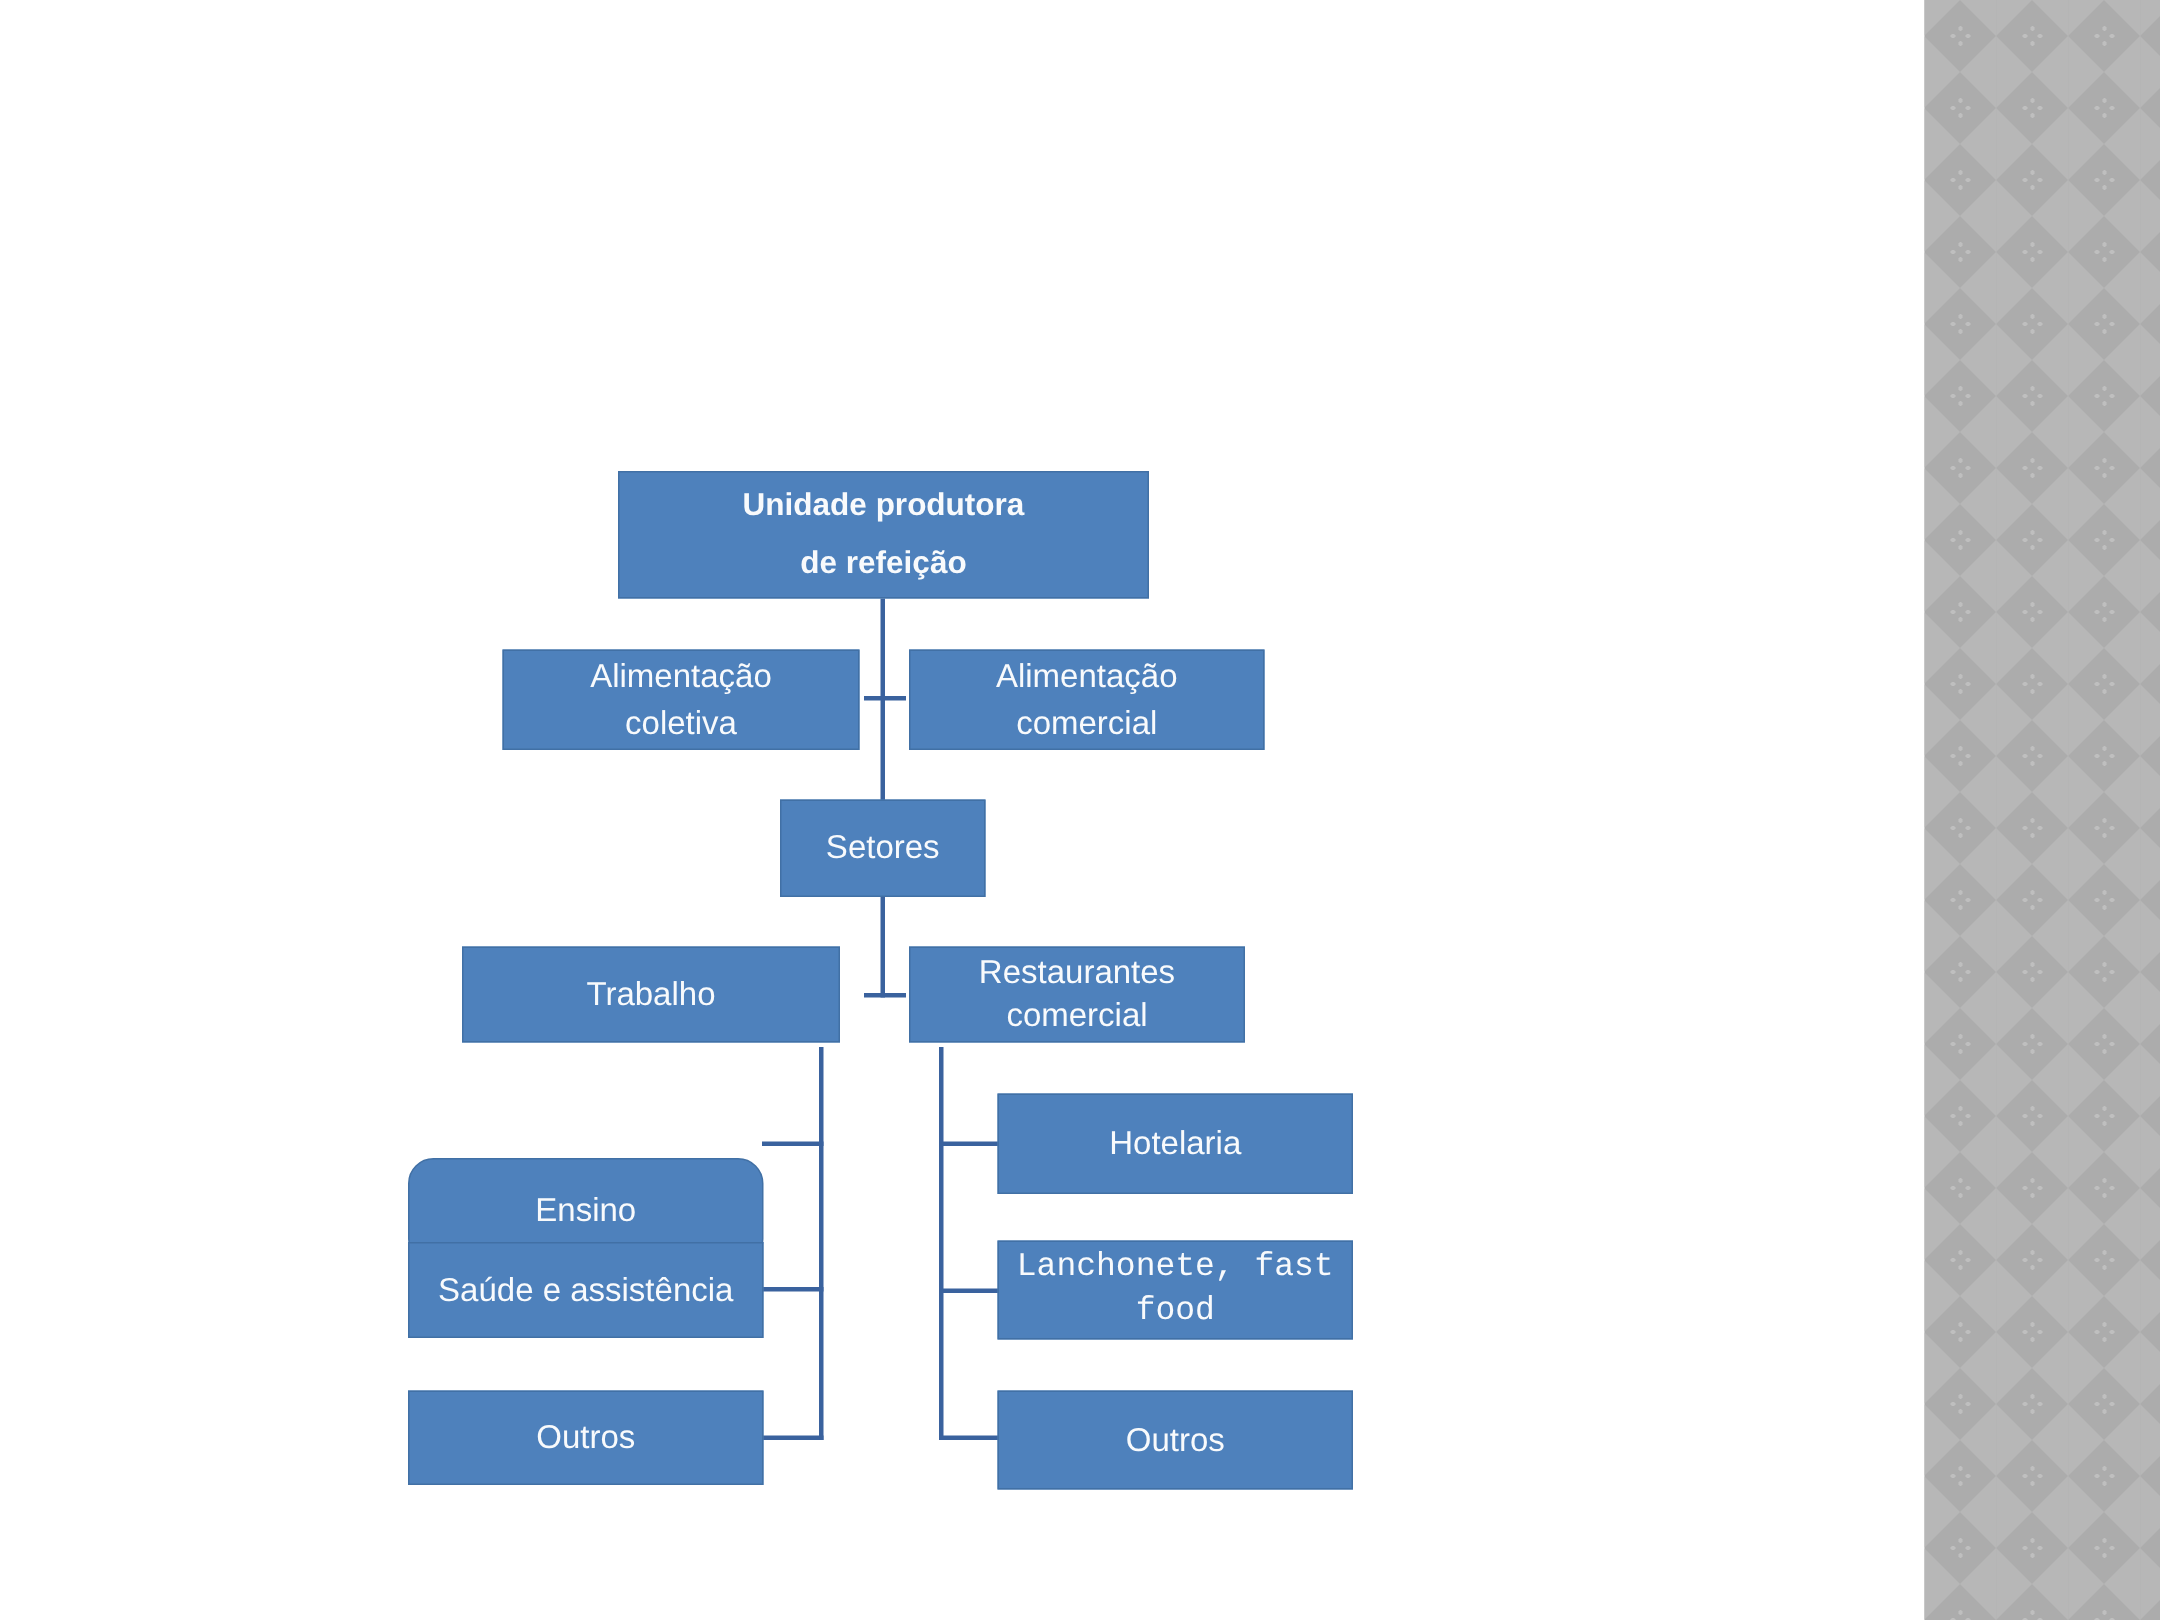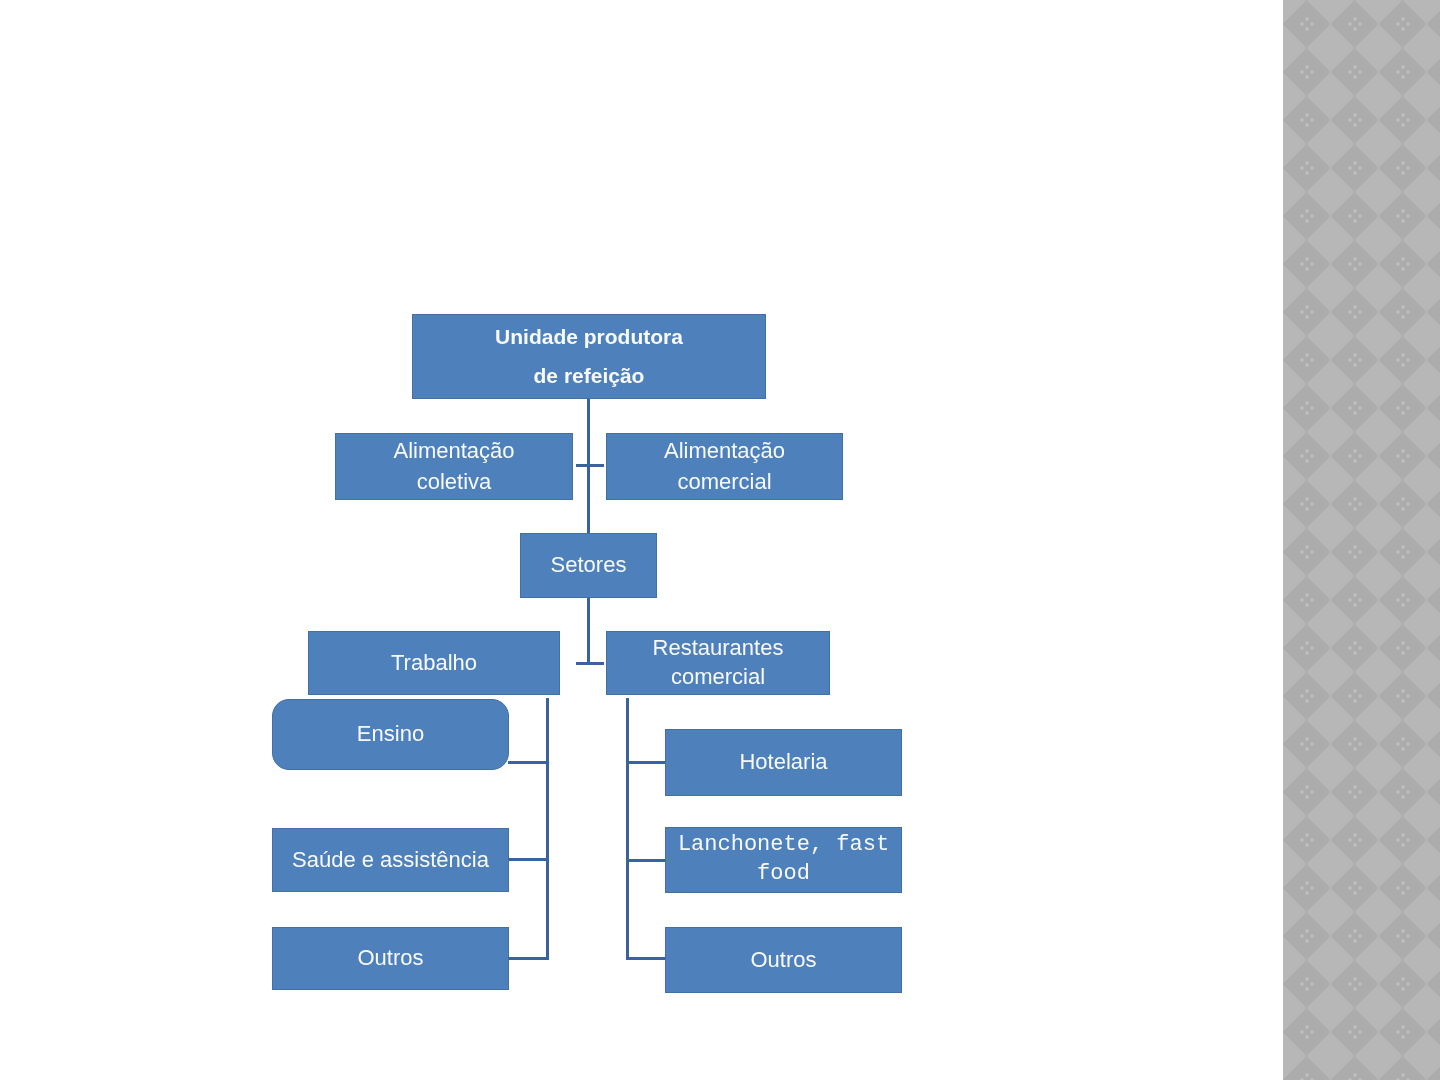--- a/index.html
+++ b/index.html
@@ -93,21 +93,21 @@
 
   <div class="node" style="left:308px; top:631px; width:252px; height:64px;">
     <div>Trabalho</div>
   </div>
 
   <div class="node" style="left:606px; top:631px; width:224px; height:64px; line-height:1.3;">
     <div>Restaurantes</div>
     <div>comercial</div>
   </div>
 
-  <div class="node" style="left:272px; top:699px; width:237px; height:71px;border-radius:17px;">
+  <div class="node" style="left:272px; top:772px; width:237px; height:71px;border-radius:17px;">
     <div>Ensino</div>
   </div>
 
   <div class="node" style="left:272px; top:828px; width:237px; height:64px;">
     <div>Saúde e assistência</div>
   </div>
 
   <div class="node" style="left:272px; top:927px; width:237px; height:63px;">
     <div>Outros</div>
   </div>

